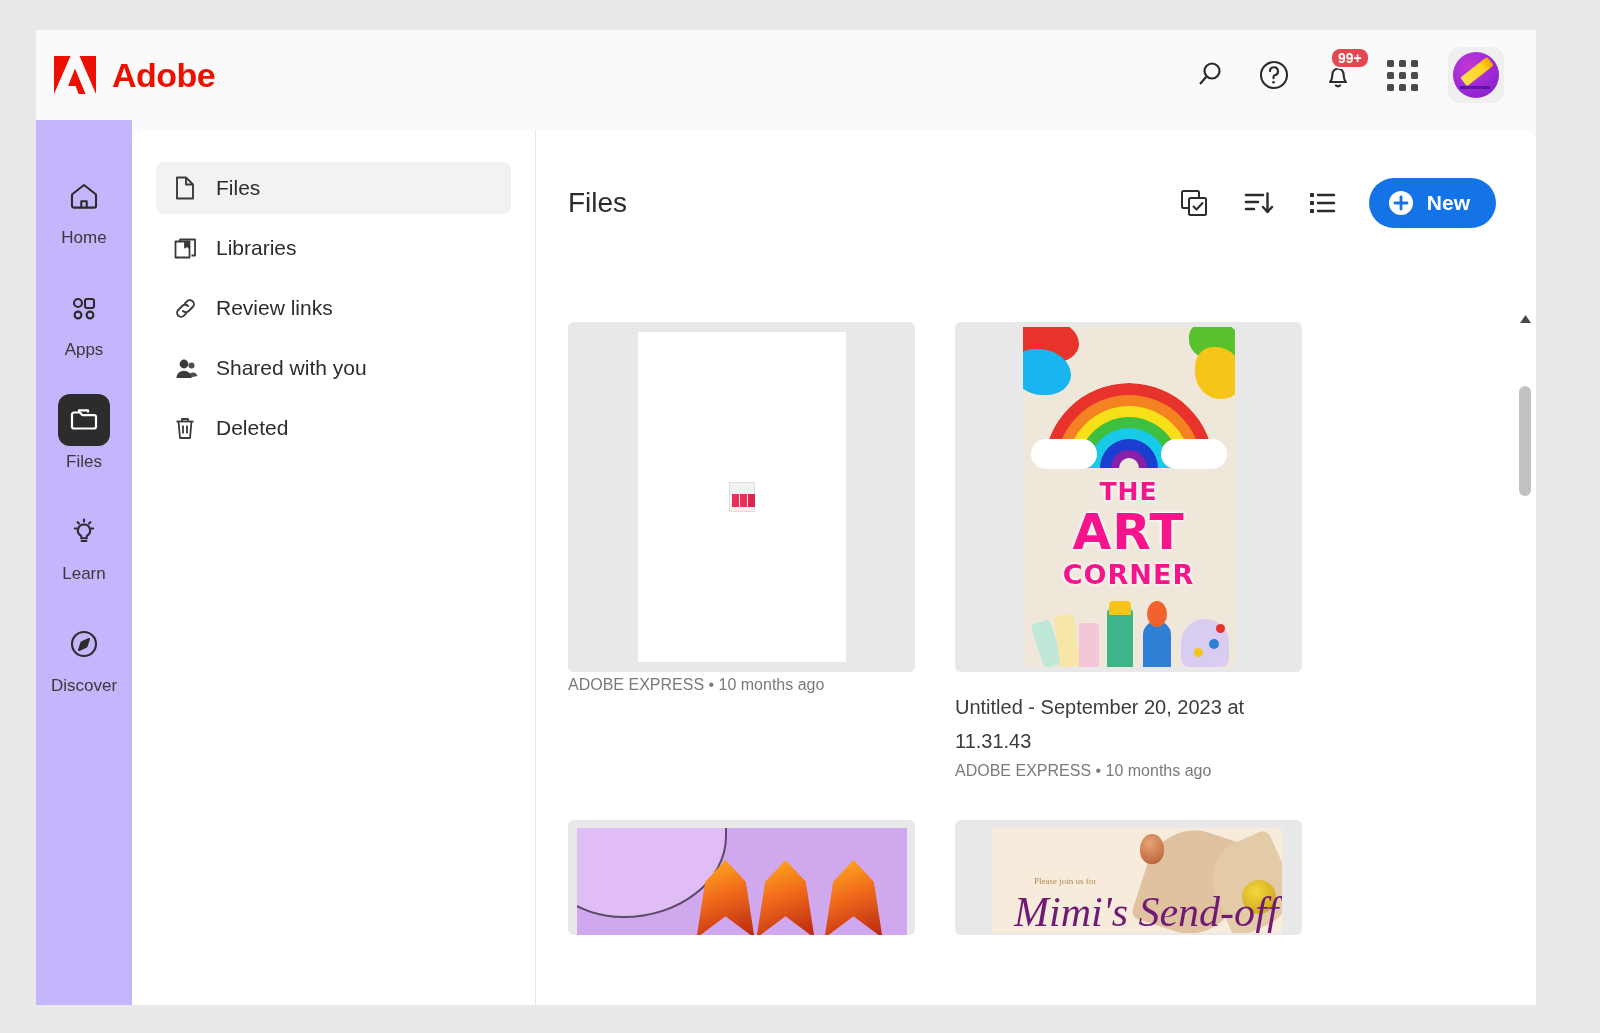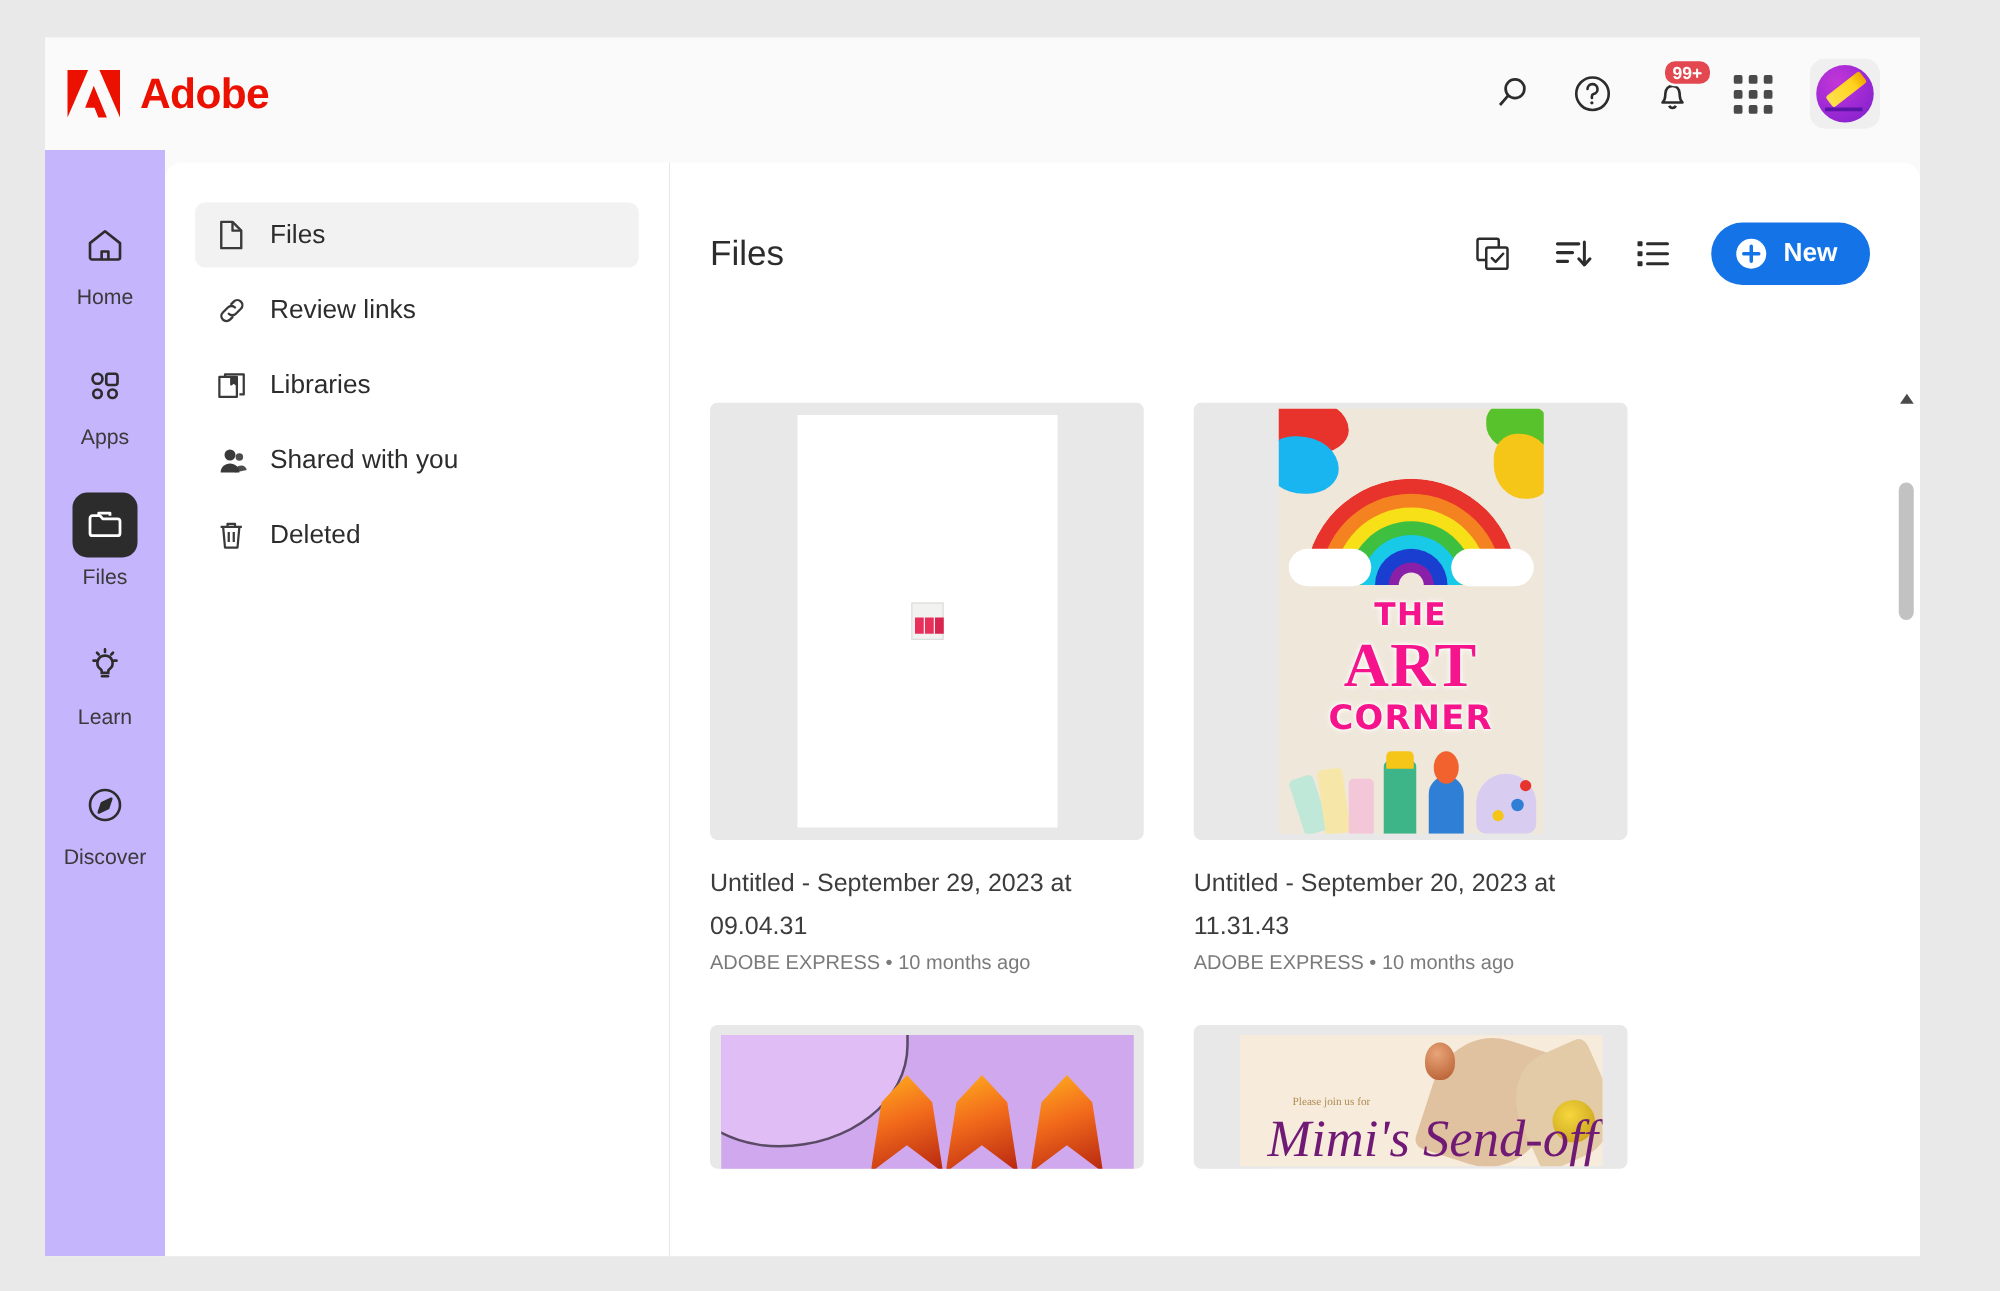--- a/index.html
+++ b/index.html
@@ -314,37 +314,37 @@
         <svg width="24" height="26" viewBox="0 0 24 26" fill="none" stroke="currentColor" stroke-width="1.9" stroke-linejoin="round">
           <path d="M4 2.5h9l7 7v14H4z"></path>
             <path d="M13 2.5v7h7"></path>
         </svg>
       </span>
       <span class="nav-lbl">Files</span>
     </div>
 
     <div class="nav-item">
       <span class="nav-ico">
-        <svg width="25" height="25" viewBox="0 0 25 25" fill="none" stroke="currentColor" stroke-width="1.9" stroke-linecap="round">
-          <path d="M10 15a4 4 0 0 0 5.7 0l4-4A4 4 0 1 0 14 5.3l-2 2"></path>
-          <path d="M15 10a4 4 0 0 0-5.7 0l-4 4A4 4 0 1 0 11 19.7l2-2"></path>
-        </svg>
-      </span>
-      <span class="nav-lbl">Review links</span>
-    </div>
-
-    <div class="nav-item">
-      <span class="nav-ico">
         <svg width="25" height="25" viewBox="0 0 25 25" fill="none" stroke="currentColor" stroke-width="1.8" stroke-linejoin="round">
           <rect x="2.5" y="5.5" width="14" height="16"></rect>
           <path d="M7 5.5V3.5h15v16h-3.5"></path>
           <path d="M12 5.5v6l2-1.6 2 1.6v-6" fill="currentColor"></path>
         </svg>
       </span>
       <span class="nav-lbl">Libraries</span>
+    </div>
+
+    <div class="nav-item">
+      <span class="nav-ico">
+        <svg width="25" height="25" viewBox="0 0 25 25" fill="none" stroke="currentColor" stroke-width="1.9" stroke-linecap="round">
+          <path d="M10 15a4 4 0 0 0 5.7 0l4-4A4 4 0 1 0 14 5.3l-2 2"></path>
+          <path d="M15 10a4 4 0 0 0-5.7 0l-4 4A4 4 0 1 0 11 19.7l2-2"></path>
+        </svg>
+      </span>
+      <span class="nav-lbl">Review links</span>
     </div>
 
     <div class="nav-item">
       <span class="nav-ico">
         <svg width="25" height="25" viewBox="0 0 25 25" fill="currentColor">
           <circle cx="11" cy="8" r="4.4"></circle>
           <path d="M3.5 22c0-4.3 3.4-7.2 7.5-7.2s7.5 2.9 7.5 7.2z"></path>
           <circle cx="18.5" cy="9.5" r="3" opacity=".9"></circle>
           <path d="M15 22c0-3.4 2-5.6 5-5.6 2.2 0 4 1.4 4.4 3.6" opacity=".9"></path>
         </svg>
@@ -411,21 +411,20 @@
         <div class="card">
           <div class="thumb">
             <div class="doc-page">
               <div class="mini-photo">
                 <i></i>
                   <i></i>
                   <i></i>
               </div>
             </div>
           </div>
-          <div class="card-title">Untitled - September 29, 2023 at 09.04.31</div>
           <div class="card-meta">ADOBE EXPRESS • 10 months ago</div>
         </div>
 
         <div class="card">
           <div class="thumb">
             <div class="poster">
               <div class="splat" style="left:-6px;top:-8px;width:62px;height:44px;background:#e8322c;"></div>
               <div class="splat" style="left:-10px;top:22px;width:58px;height:46px;background:#19b5f0;"></div>
               <div class="splat" style="right:-6px;top:-6px;width:52px;height:40px;background:#57c22b;"></div>
               <div class="splat" style="right:-8px;top:20px;width:48px;height:52px;background:#f5c518;"></div>
@@ -435,21 +434,21 @@
                 <div class="rb" style="width:124px;height:62px;background:#f7e018;"></div>
                 <div class="rb" style="width:102px;height:51px;background:#3fbf3f;"></div>
                 <div class="rb" style="width:80px;height:40px;background:#19c9e8;"></div>
                 <div class="rb" style="width:58px;height:29px;background:#1a3fd0;"></div>
                 <div class="rb" style="width:36px;height:18px;background:#8a1fa8;"></div>
                 <div class="rb" style="width:20px;height:10px;background:#efe7da;"></div>
               </div>
               <div class="cloud" style="left:8px;bottom:198px;"></div>
               <div class="cloud" style="right:8px;bottom:198px;"></div>
               <div class="ac-text" style="top:150px;font-size:25px;">THE</div>
-              <div class="ac-text" style="top:176px;font-size:50px;font-family:Liberation Serif, serif;">ART</div>
+              <div class="ac-text" style="top:176px;font-size:50px;">ART</div>
               <div class="ac-text" style="top:232px;font-size:27px;">CORNER</div>
               <div class="supply" style="left:14px;bottom:0;width:20px;height:46px;background:#bfe8d8;transform:rotate(-18deg);"></div>
               <div class="supply" style="left:34px;bottom:0;width:20px;height:52px;background:#f6e7a8;transform:rotate(-8deg);"></div>
               <div class="supply" style="left:56px;bottom:0;width:20px;height:44px;background:#f3c6d8;"></div>
               <div class="supply" style="left:84px;bottom:0;width:26px;height:58px;background:#3eb489;"></div>
               <div class="supply" style="left:86px;bottom:52px;width:22px;height:14px;background:#f5c518;"></div>
               <div class="supply" style="left:120px;bottom:0;width:28px;height:46px;background:#2f7fd6;border-radius:14px 14px 0 0;"></div>
               <div class="supply" style="left:124px;bottom:40px;width:20px;height:26px;background:#f2622e;border-radius:50%;"></div>
               <div class="supply" style="right:6px;bottom:0;width:48px;height:48px;background:#d8cdf0;border-radius:50% 50% 8px 8px;"></div>
               <div class="supply" style="right:16px;bottom:18px;width:10px;height:10px;background:#2f7fd6;border-radius:50%;"></div>

